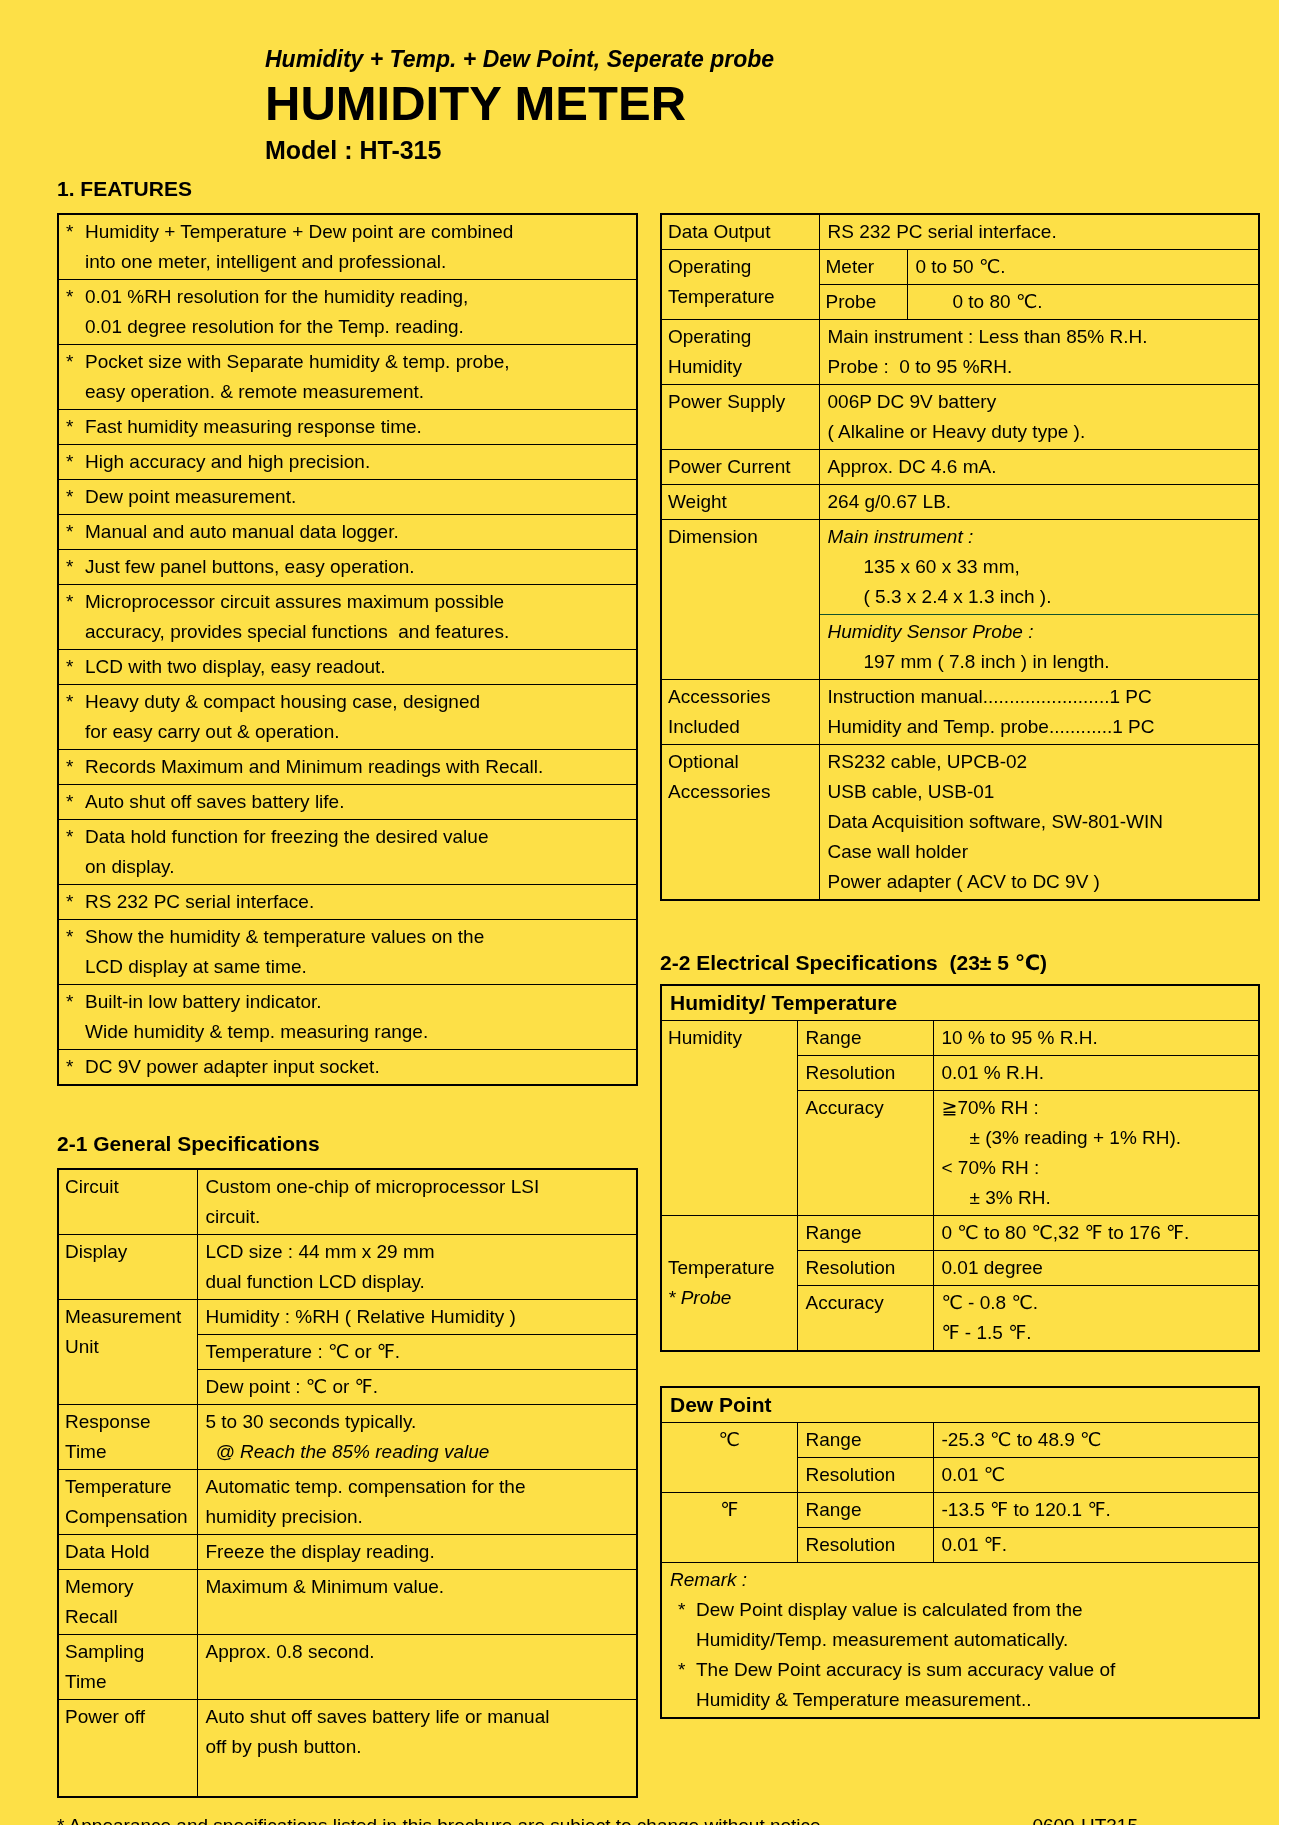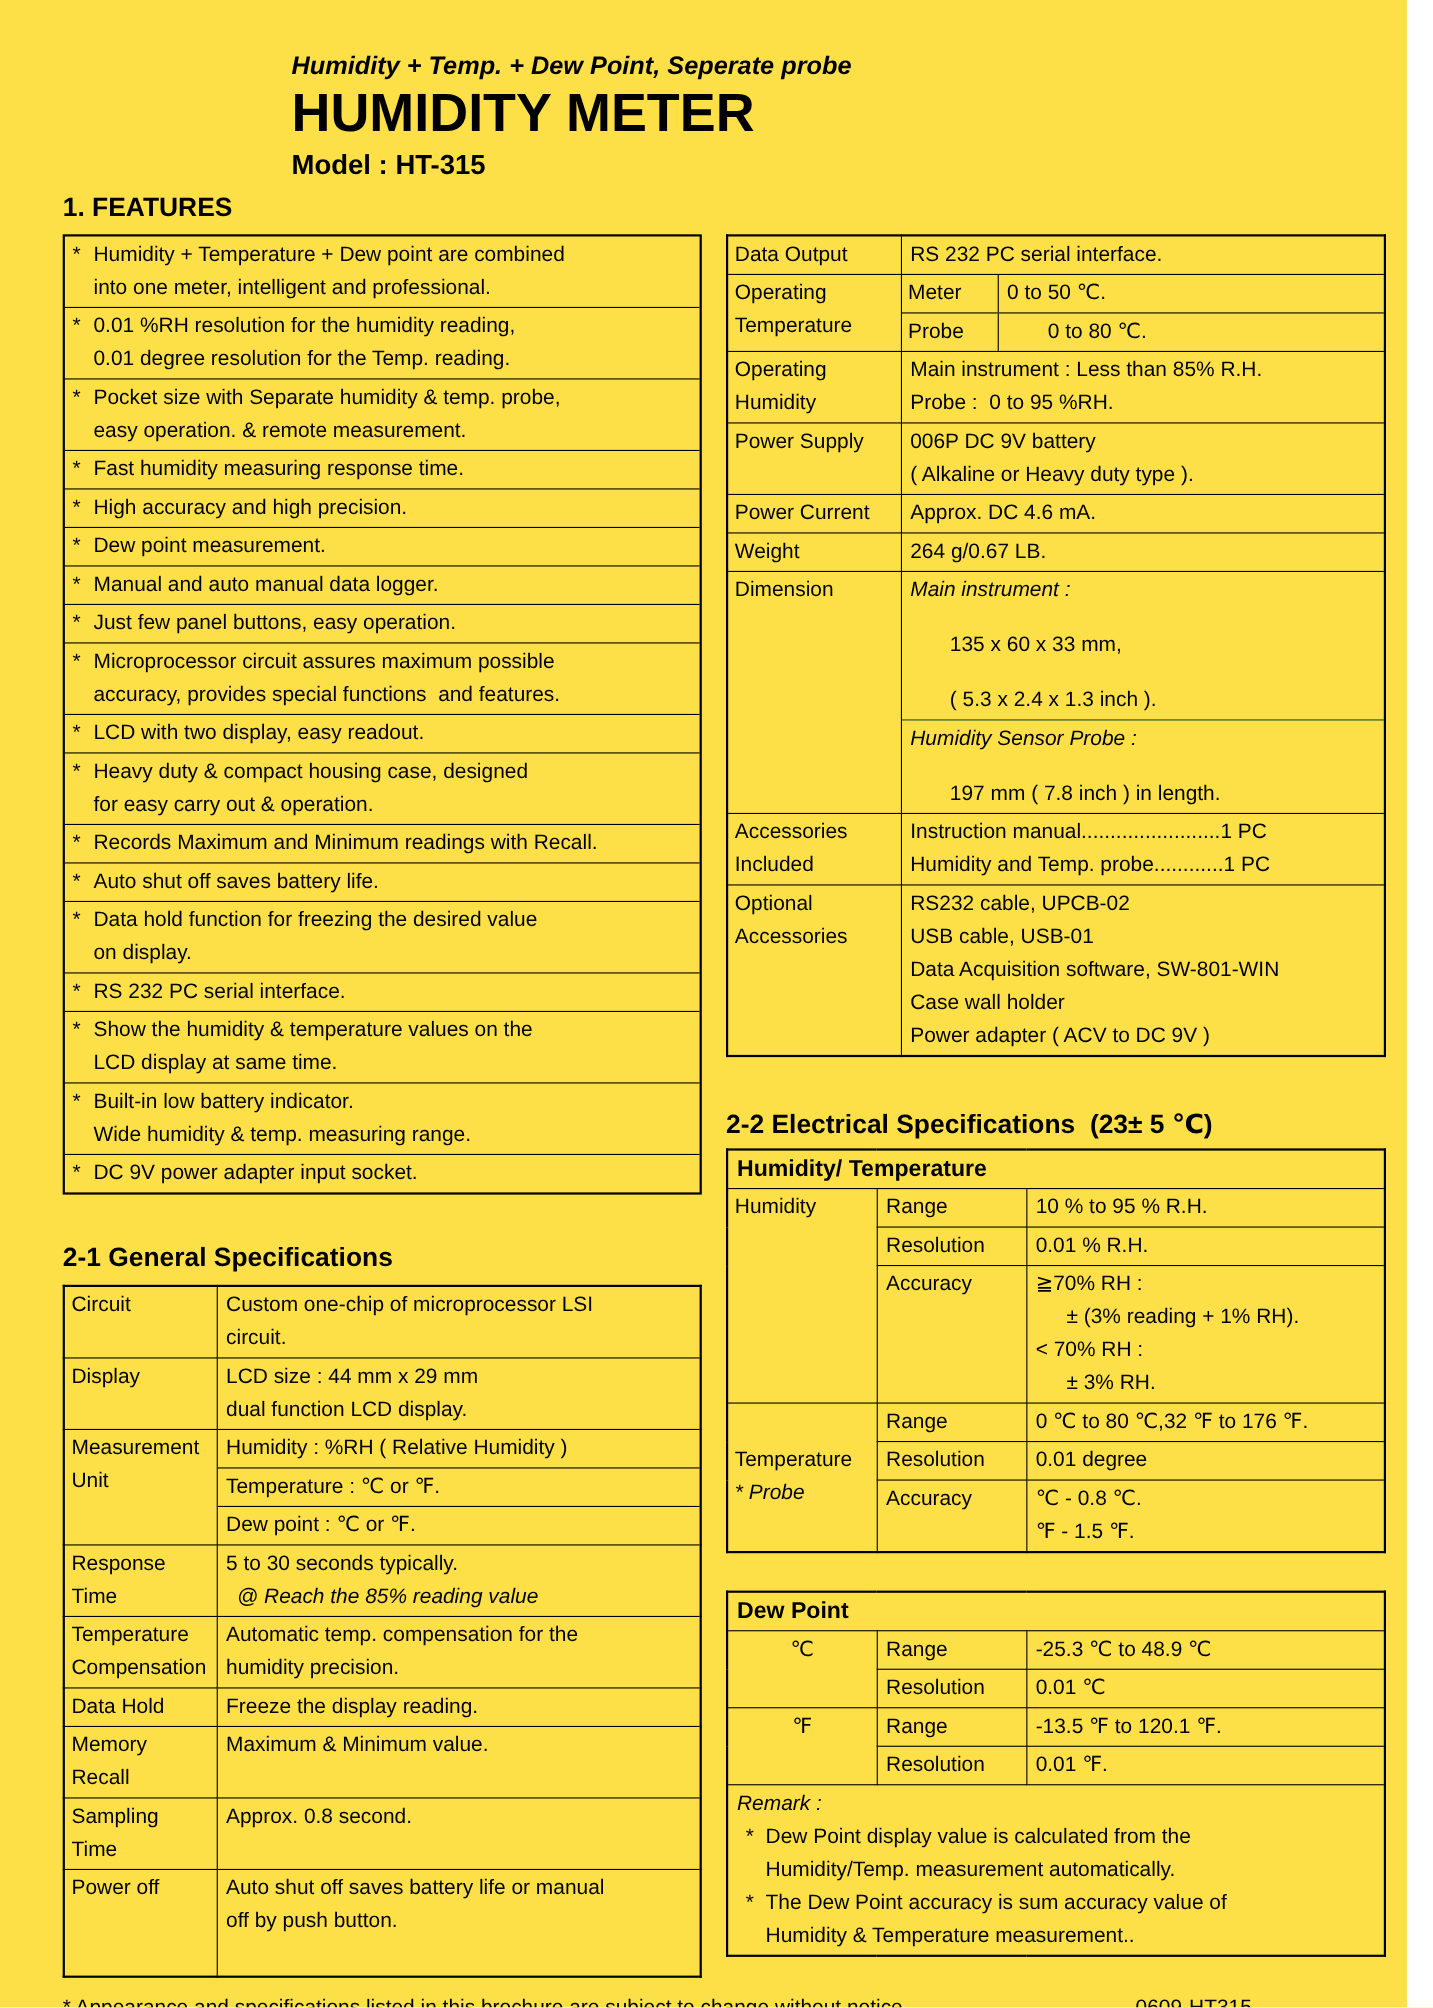--- a/index.html
+++ b/index.html
@@ -10,21 +10,21 @@
   
   .hdr{padding:44px 0 0 265px;}
   .tagline{font-style:italic;font-weight:bold;font-size:23px;line-height:30px;}
   .title{font-size:49px;line-height:57px;font-weight:bold;margin:1px 0 0 0;}
   .model{font-size:25px;font-weight:bold;line-height:31px;margin-top:3px;}
 
   
   .cols{display:flex;gap:22px;margin:9px 0 0 57px;}
   .col-left{width:581px;flex:none;}
   .col-right{width:600px;flex:none;padding-top:38px;box-sizing:border-box;}
-  h2.sec{font-size:24px;line-height:28px;font-weight:bold;margin:0 0 10px 0;}
+  h2.sec{font-size:21px;line-height:28px;font-weight:bold;margin:0 0 10px 0;}
   .gen-head{margin-top:44px !important;}
   .elec-head{margin-top:48px !important;margin-bottom:7px !important;}
 
   
   .ftable{border:2px solid #000;}
   .frow{border-top:1px solid #000;padding:2px 0;}
   .frow:first-child{border-top:0;}
   .fl{position:relative;padding:0 8px 0 26px;}
   .star{position:absolute;left:7px;top:0;white-space:pre;}
 
@@ -35,21 +35,21 @@
   td.p0{padding:0 !important;}
   .subrow{padding:2px 8px;}
   .subrow + .subrow{border-top:1px solid #000;}
   .sgrow{display:flex;}
   .sgrow + .sgrow{border-top:1px solid #000;gap:37px;}
   .sgk{width:88px;flex:none;border-right:1px solid #000;padding:2px 6px;box-sizing:border-box;}
   .sgv{flex:1;padding:2px 8px;}
   .dimblock{padding:2px 8px;}
   .dimblock + .dimblock{border-top:1px solid #14532d;}
   .it{font-style:italic;}
-  .ind1{padding-left:36px;margin-top:20px;}
+  .ind1{padding-left:36px;}
   .ind2{padding-left:28px;}
   .ind-at{padding-left:10px;}
   .pb-extra{padding-bottom:34px !important;}
   td.thdr{font-weight:bold;font-size:21px;padding:3px 8px;}
   td.prop{vertical-align:top;}
   td.pad-top{padding-top:38px;}
   td.ctr{text-align:center;padding-top:4px;}
   .dew-tbl{margin-top:34px;padding-left:44px;}
   td.remark{padding:3px 8px 8px 8px;}
   .rml{position:relative;padding-left:26px;}

